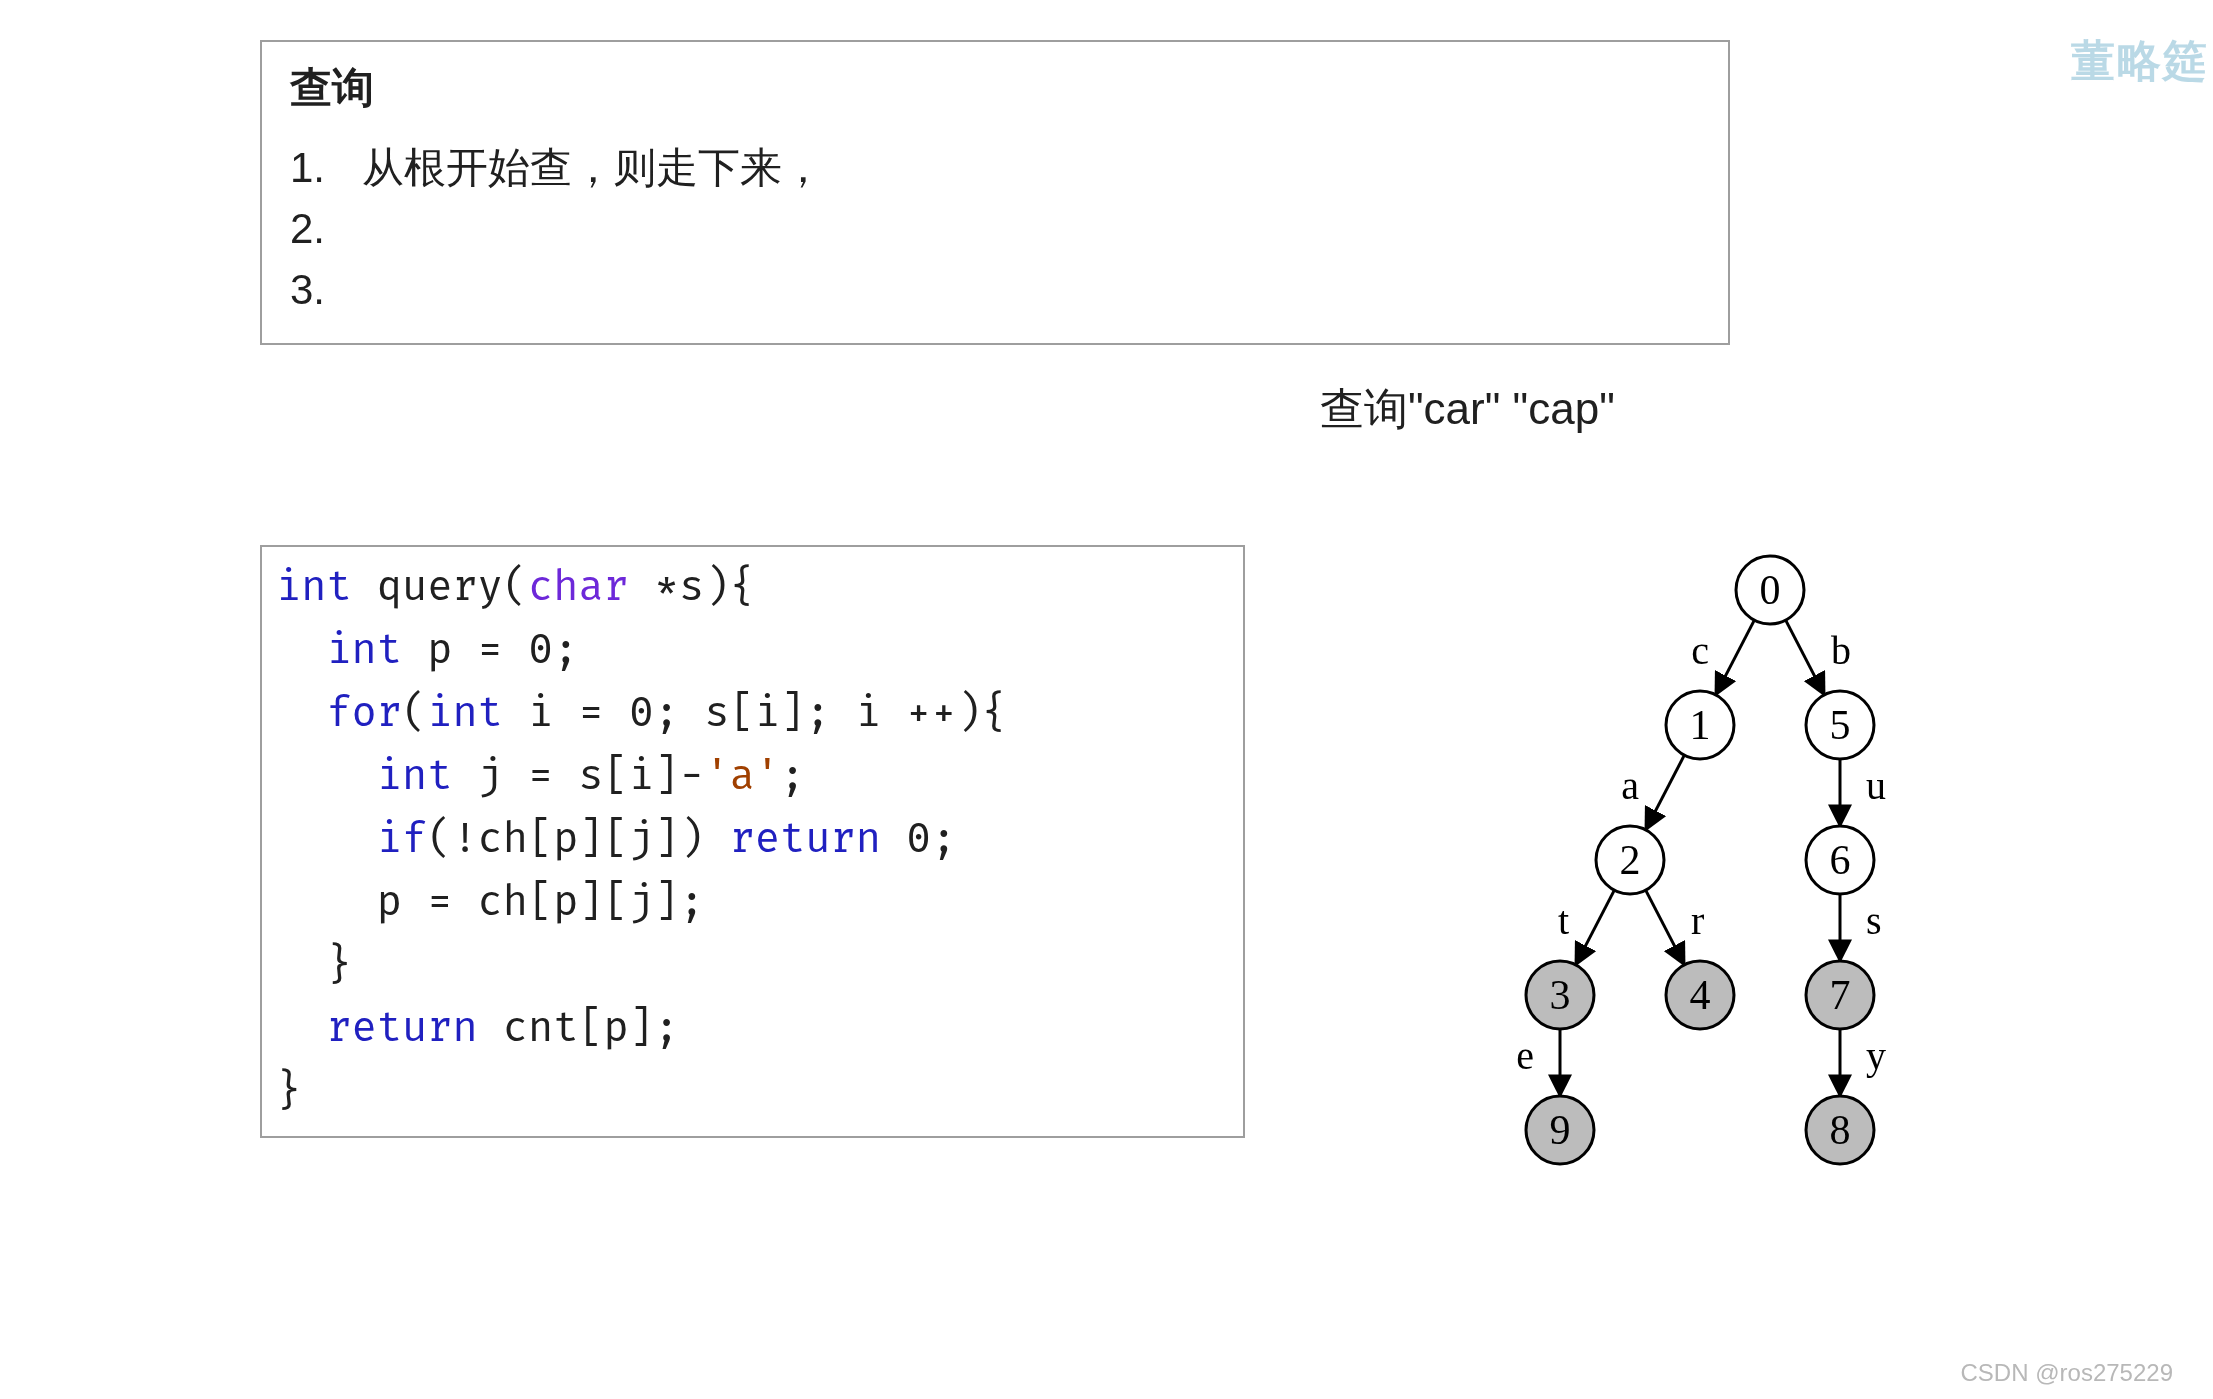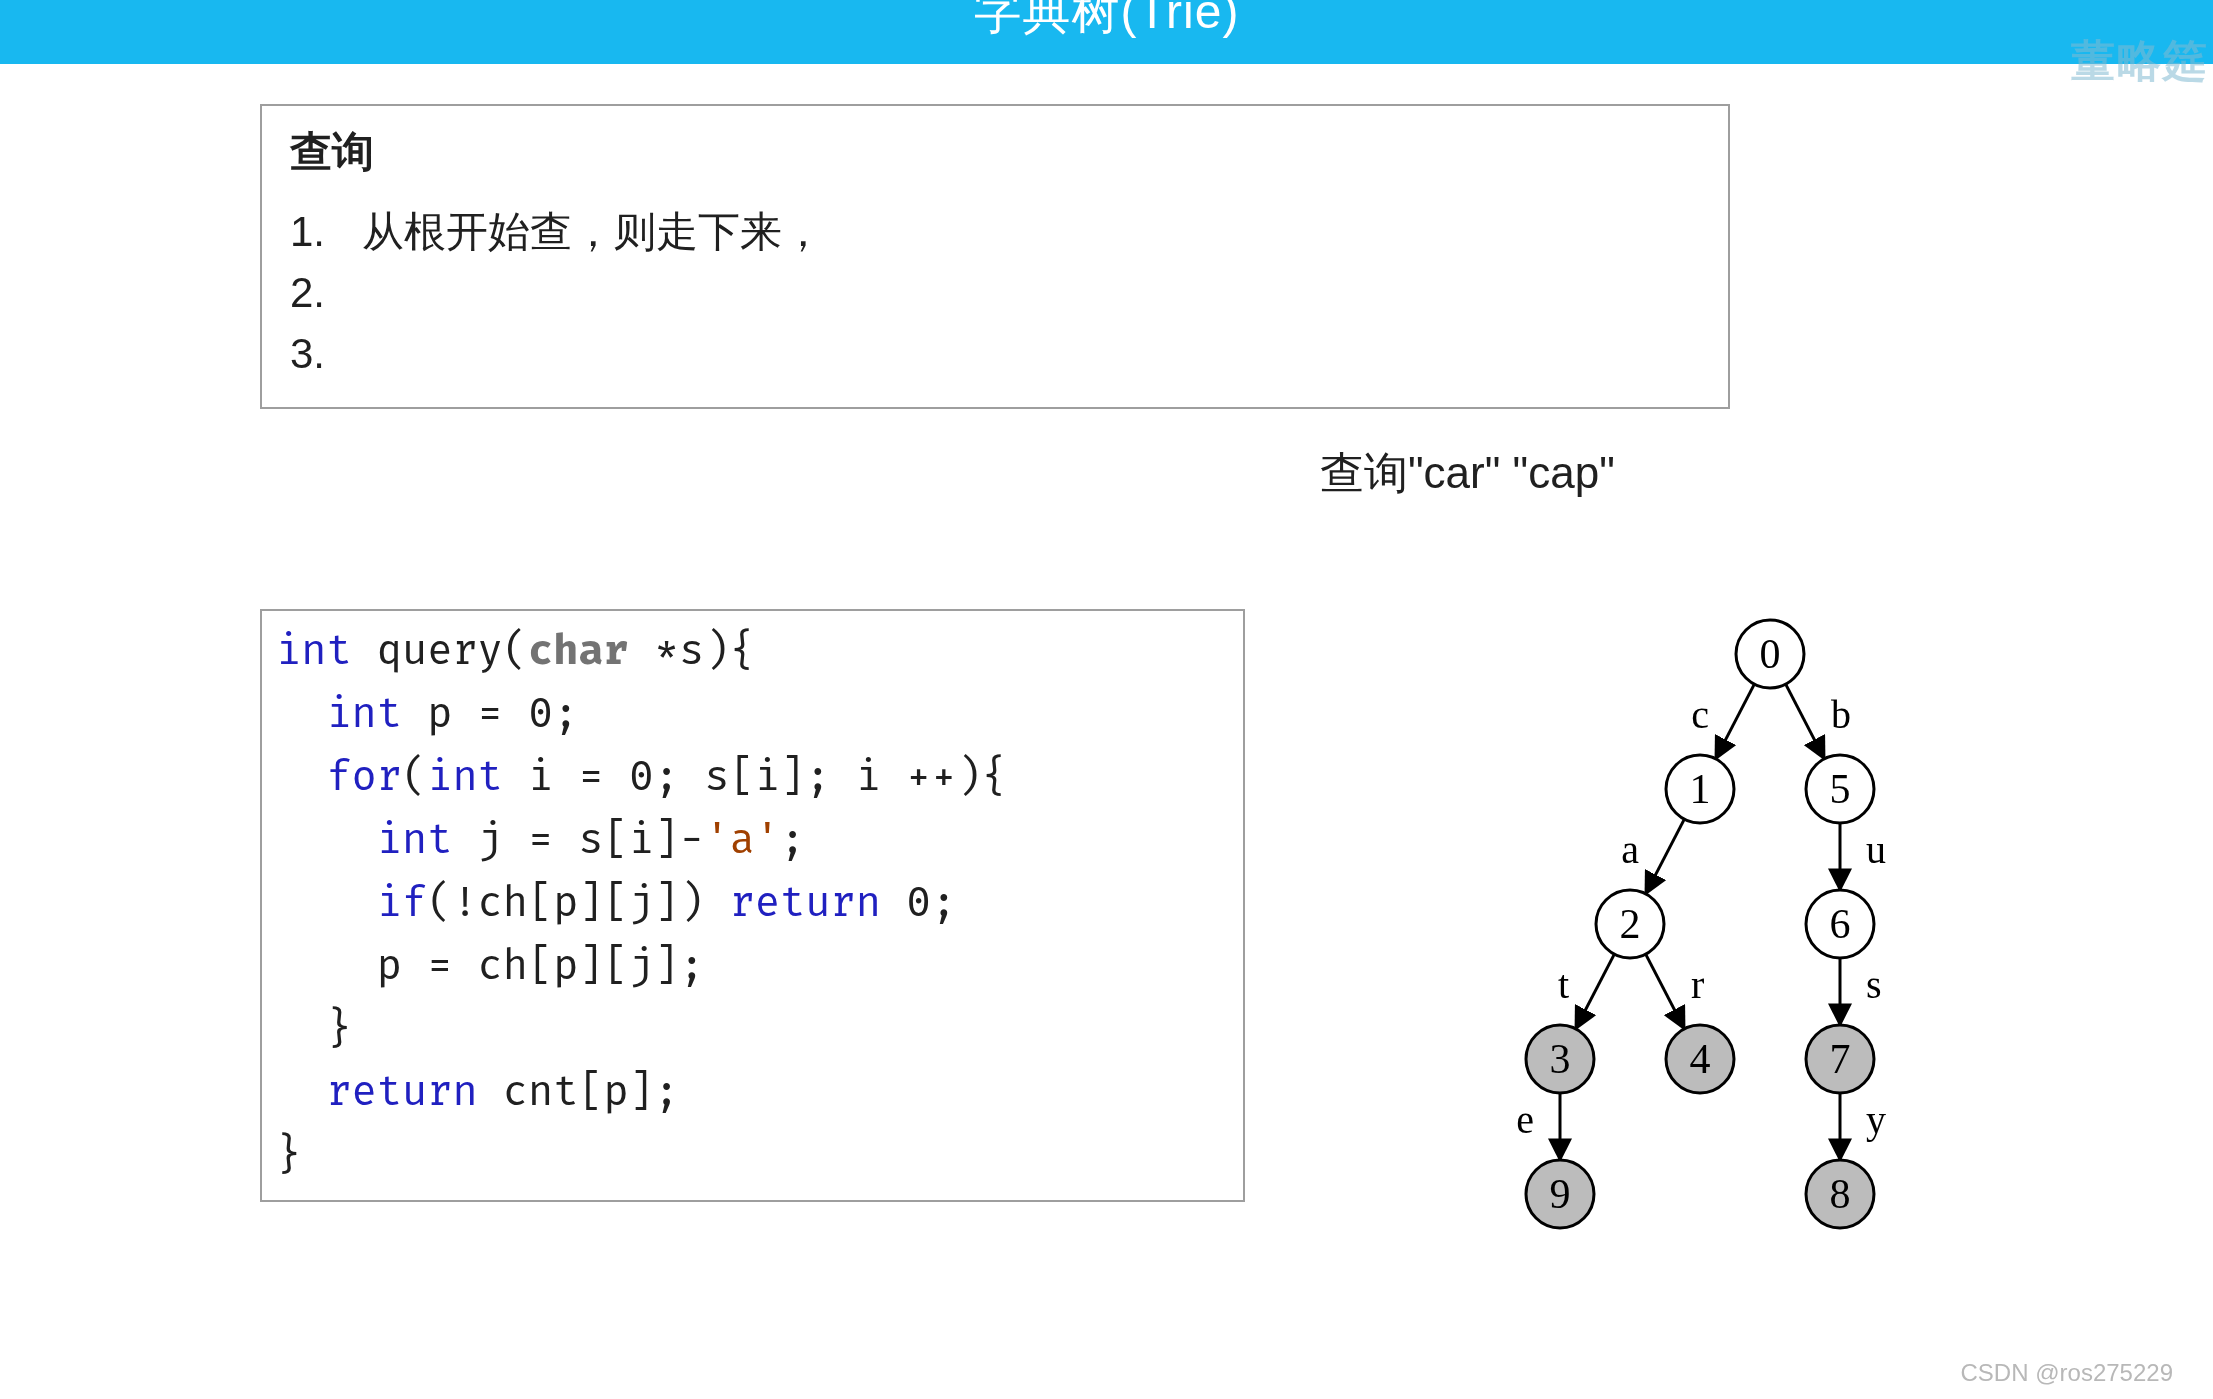--- a/index.html
+++ b/index.html
@@ -81,44 +81,41 @@
     width: 985px;
     border: 2px solid #9e9e9e;
     padding: 8px 14px 14px 14px;
     font-family: "Fira Mono", "Consolas", monospace;
     font-size: 42px;
     line-height: 1.5;
     white-space: pre;
     box-sizing: border-box;
   }
   .kw  { color: #2020c0; }   
-  .ch  { color: #737373; font-weight: bold; }   
+  .ch  { color: #6d28d9; }   
   .lit { color: #a04000; }
   .tree-svg {
     position: absolute;
     left: 1500px;
     top: 550px;
   }
   .watermark-bottom {
     position: absolute;
     right: 40px;
     bottom: 12px;
     font-size: 24px;
     color: #b8b8b8;
     font-family: Arial, sans-serif;
   }
 </style>
 </head>
 <body>
 
 <div class="page">
 
-  <div class="title-bar">
-    <span>字典树(Trie)</span>
-  </div>
 
   <div class="watermark-top">董略筵</div>
 
   <div class="content">
 
     <div class="desc-box">
       <div class="desc-title">查询</div>
       <div class="desc-list">
         <div class="row">
           <span class="num">1.</span>

